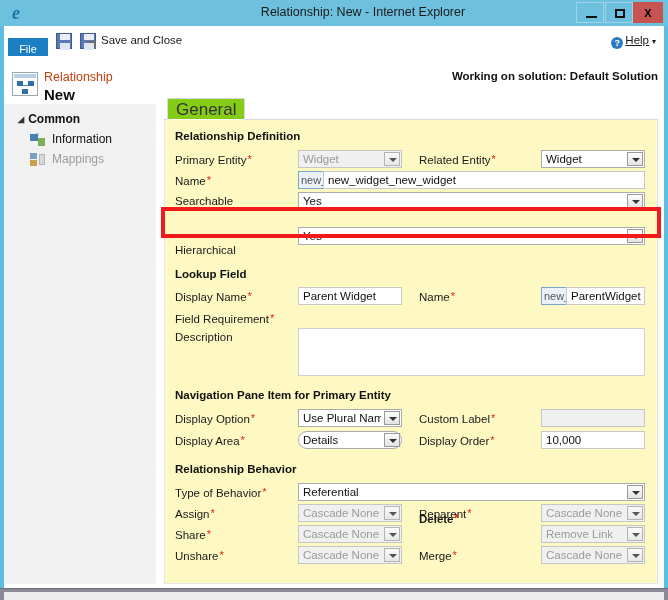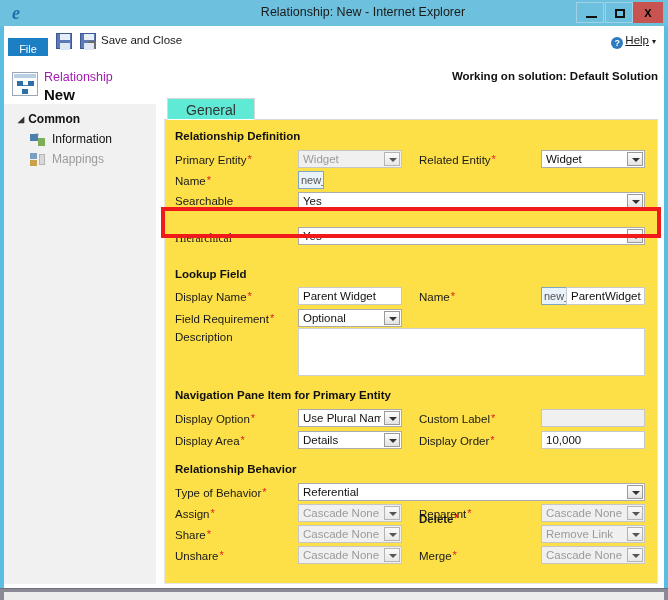--- a/index.html
+++ b/index.html
@@ -106,21 +106,21 @@
   .rel-icon i {
     position: absolute; background: #2f6fa8;
   }
   .rel-icon .bar { left: 1px; top: 1px; right: 1px; height: 4px; background: #b9cfe4; }
   .rel-icon .c1 { left: 4px; top: 8px; width: 6px; height: 5px; }
   .rel-icon .c2 { left: 15px; top: 8px; width: 6px; height: 5px; }
   .rel-icon .c3 { left: 9px; top: 16px; width: 6px; height: 5px; }
   .rel-icon .l1 { left: 10px; top: 12px; width: 5px; height: 1px; background:#4a7fb0; }
 
   .hdr-kicker {
-    position: absolute; left: 40px; top: 14px; font-size: 12.5px; color: #a21caf;
+    position: absolute; left: 40px; top: 14px; font-size: 12.5px; color: #c2410c;
   }
   .hdr-title {
     position: absolute; left: 40px; top: 30px; font-size: 15px; font-weight: bold;
     color: #0d0d0d;
   }
   .solution-note {
     position: absolute; right: 6px; top: 14px; font-size: 11.5px; font-weight: bold;
     color: #111; white-space: nowrap;
   }
 
@@ -157,30 +157,30 @@
 
   
   .content {
     position: absolute; left: 164px; top: 98px; width: 494px; height: 486px;
   }
   .tabstrip {
     position: absolute; left: 0; top: 0; width: 494px; height: 22px;
     border-bottom: 1px solid #d9d9d9;
   }
   .tab-general {
-    position: absolute; left: 3px; top: 0; height: 22px; padding: 0 18px;
-    font-size: 14px; line-height: 22px; color: #333;
+    position: absolute; left: 3px; top: 0; height: 22px; padding: 0 8px;
+    font-size: 17px; line-height: 22px; color: #333;
     border: 1px solid #d9d9d9; border-bottom: 1px solid #fff;
-    background: #5eead4; cursor: pointer;
+    background: #84cc16; cursor: pointer;
   }
   .panel {
     position: absolute; left: 0; top: 22px; width: 494px; height: 464px;
     border-left: 1px solid #e6e6e6; border-right: 1px solid #e6e6e6;
     border-bottom: 1px solid #e6e6e6;
-    background: #fde047;
+    background: #fef9c3;
   }
 
   .sect-title {
     position: absolute; font-size: 11.5px; font-weight: bold; color: #111;
     white-space: nowrap; left: 10px;
   }
   .flabel {
     position: absolute; font-size: 11.5px; color: #1a1a1a; white-space: nowrap;
   }
   .req { color: #E02020; font-size: 11px; vertical-align: 1px; margin-left: 1px; }
@@ -337,30 +337,33 @@
         <div class="val">Widget</div>
         <div class="arrow"></div>
       </div>
 
       <div class="flabel" style="left:10px; top:54px;">
         <span>Name</span><span class="req">*</span>
       </div>
       <div class="prefix-box" style="left:133px; top:51px;">
         <span>new_</span>
       </div>
+      <div class="ctrl txt" style="left:158px; top:51px; width:322px; border-color:#C9C9C9;">
+        <div class="val">new_widget_new_widget</div>
+      </div>
 
       <div class="flabel" style="left:10px; top:75px;">
         <span>Searchable</span>
       </div>
       <div class="ctrl" style="left:133px; top:72px; width:347px;">
         <div class="val">Yes</div>
         <div class="arrow"></div>
       </div>
 
-      <div class="flabel" style="left:10px; top:112px;font-family:Liberation Serif, serif;">
+      <div class="flabel" style="left:10px; top:124px;">
         <span>Hierarchical</span>
       </div>
       <div class="ctrl" style="left:133px; top:107px; width:347px;">
         <div class="val">Yes</div>
         <div class="arrow"></div>
       </div>
 
       <div class="sect-title" style="top:148px;">Lookup Field</div>
 
       <div class="flabel" style="left:10px; top:170px;">
@@ -375,24 +378,20 @@
       <div class="prefix-box" style="left:376px; top:167px;">
         <span>new_</span>
       </div>
       <div class="ctrl txt" style="left:401px; top:167px; width:79px; border-color:#C9C9C9;">
         <div class="val">ParentWidgetId</div>
       </div>
 
       <div class="flabel" style="left:10px; top:192px;">
         <span>Field Requirement</span><span class="req">*</span>
       </div>
-      <div class="ctrl" style="left:133px; top:189px; width:104px;">
-        <div class="val">Optional</div>
-        <div class="arrow"></div>
-      </div>
 
       <div class="flabel" style="left:10px; top:211px;">
         <span>Description</span>
       </div>
       <div class="textarea" style="left:133px; top:208px; width:347px; height:48px;"></div>
 
       <div class="sect-title" style="top:269px;">Navigation Pane Item for Primary Entity</div>
 
       <div class="flabel" style="left:10px; top:292px;">
         <span>Display Option</span><span class="req">*</span>
@@ -404,21 +403,21 @@
       <div class="flabel" style="left:254px; top:292px;">
         <span>Custom Label</span><span class="req">*</span>
       </div>
       <div class="ctrl txt disabled" style="left:376px; top:289px; width:104px;">
         <div class="val"></div>
       </div>
 
       <div class="flabel" style="left:10px; top:314px;">
         <span>Display Area</span><span class="req">*</span>
       </div>
-      <div class="ctrl" style="left:133px; top:311px; width:104px;">
+      <div class="ctrl" style="left:133px; top:311px; width:104px;border-radius:9px;">
         <div class="val">Details</div>
         <div class="arrow"></div>
       </div>
       <div class="flabel" style="left:254px; top:314px;">
         <span>Display Order</span><span class="req">*</span>
       </div>
       <div class="ctrl txt" style="left:376px; top:311px; width:104px; border-color:#C9C9C9;">
         <div class="val">10,000</div>
       </div>
 

